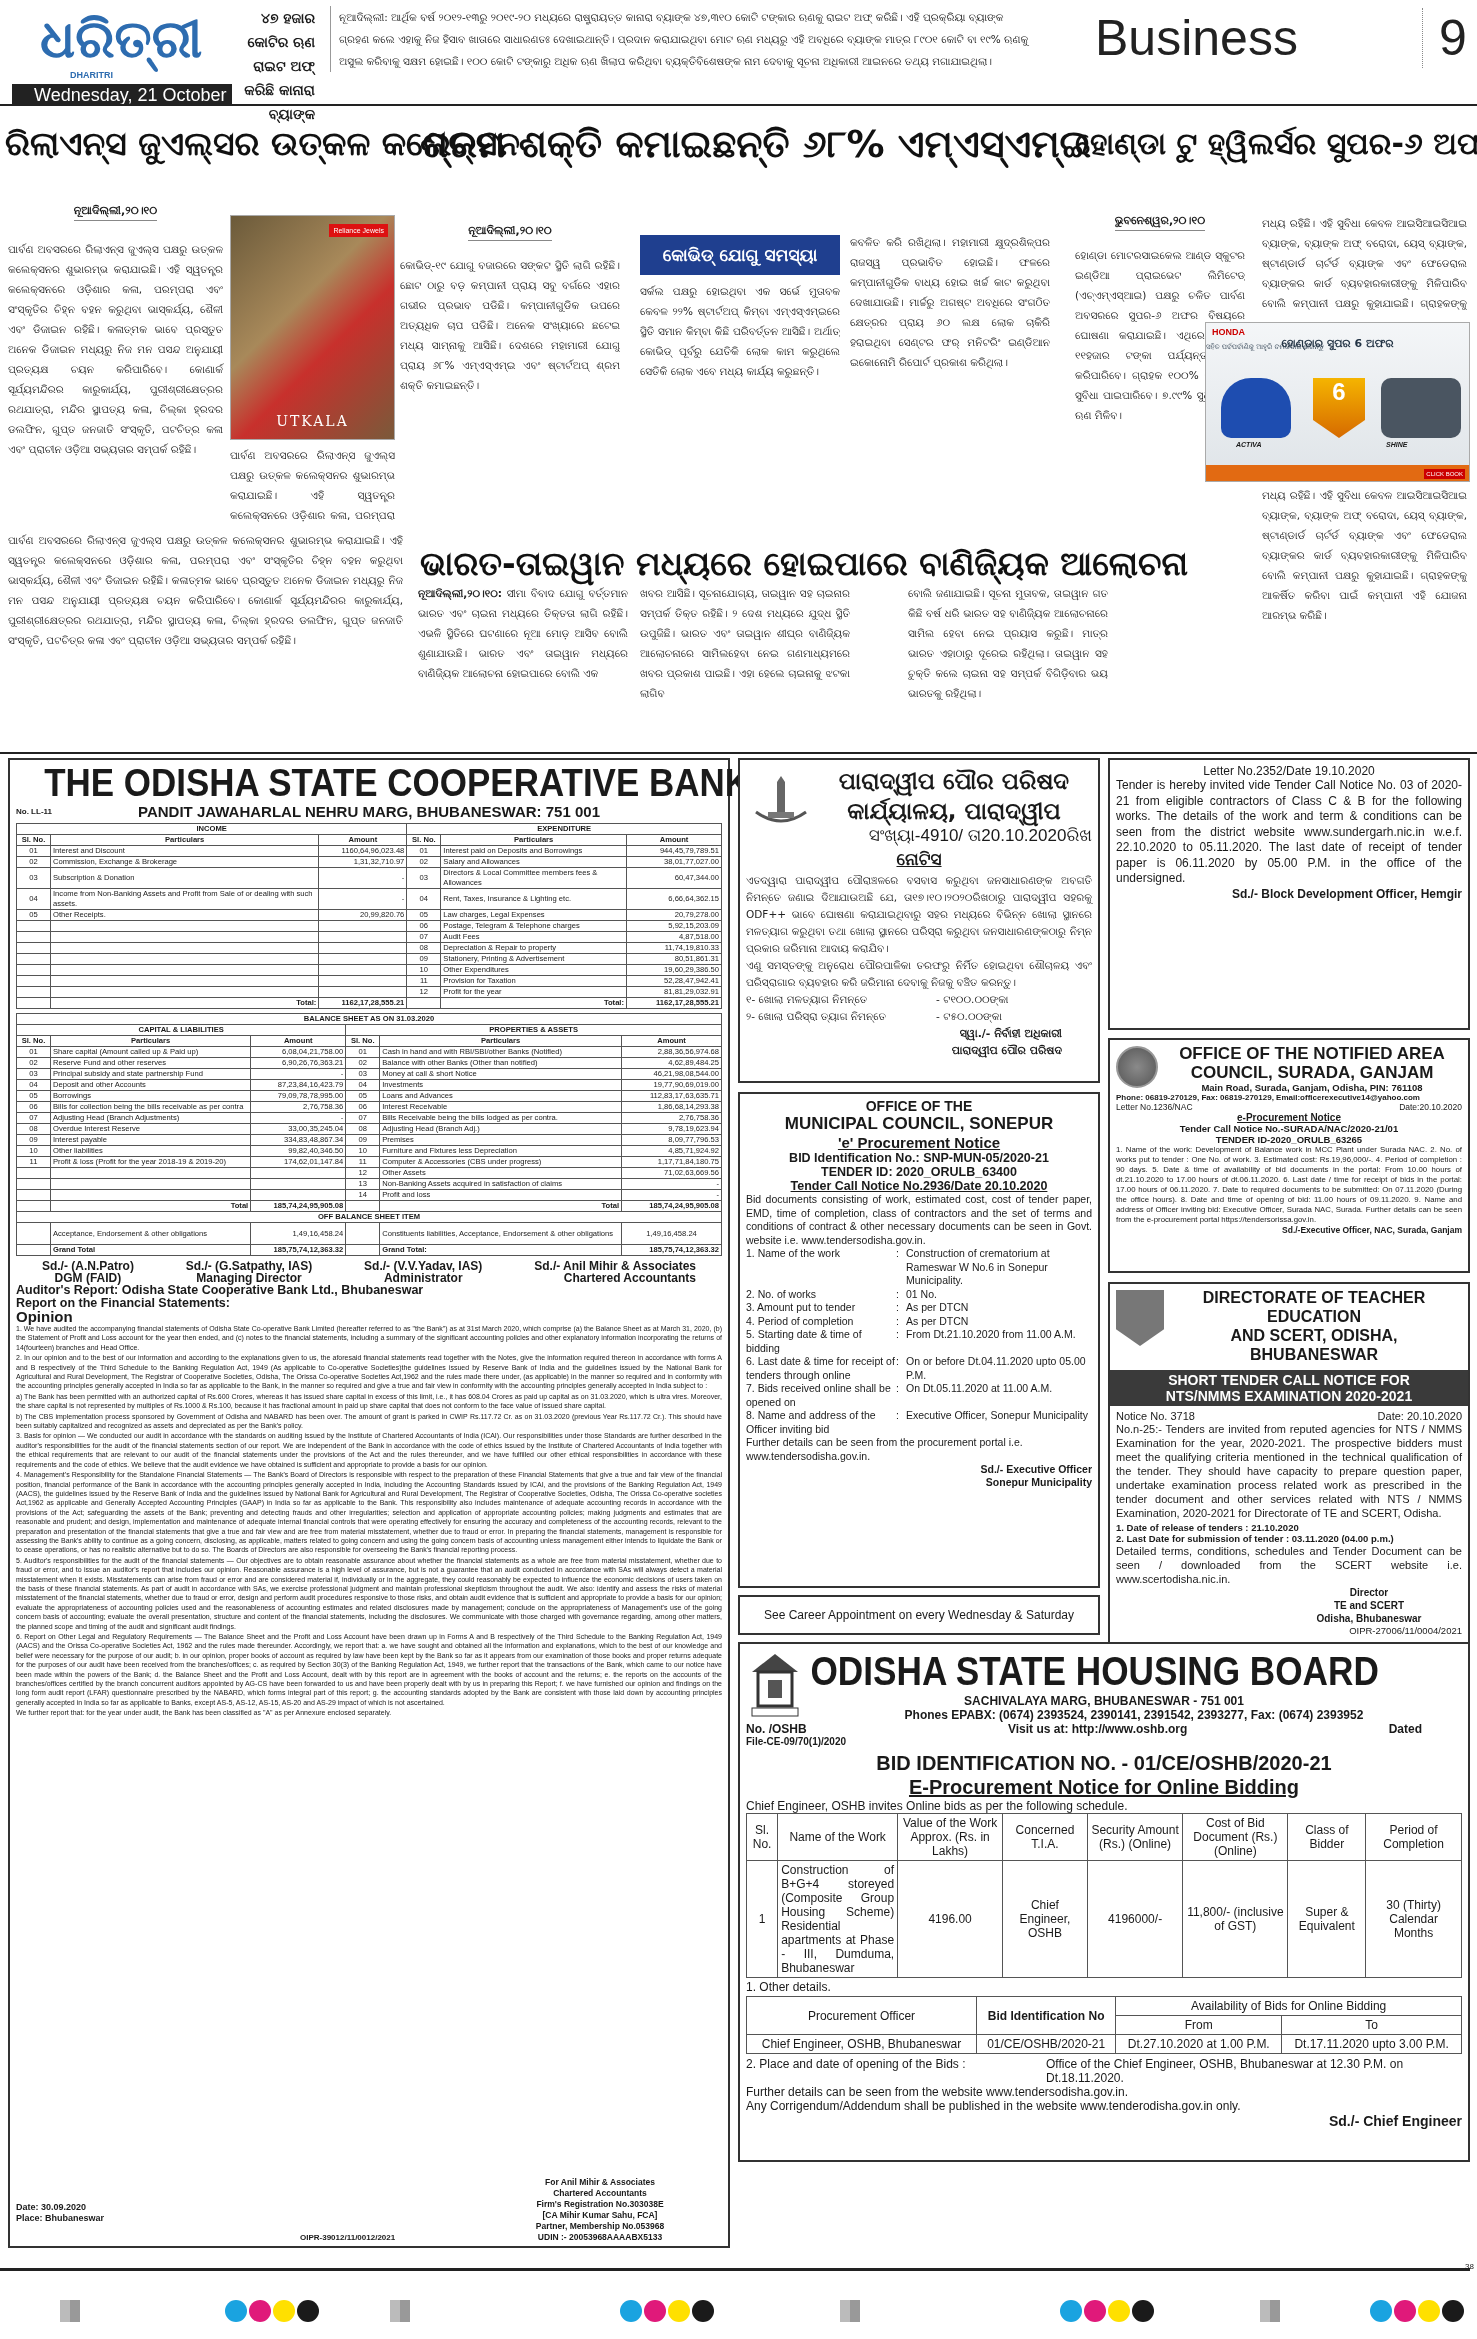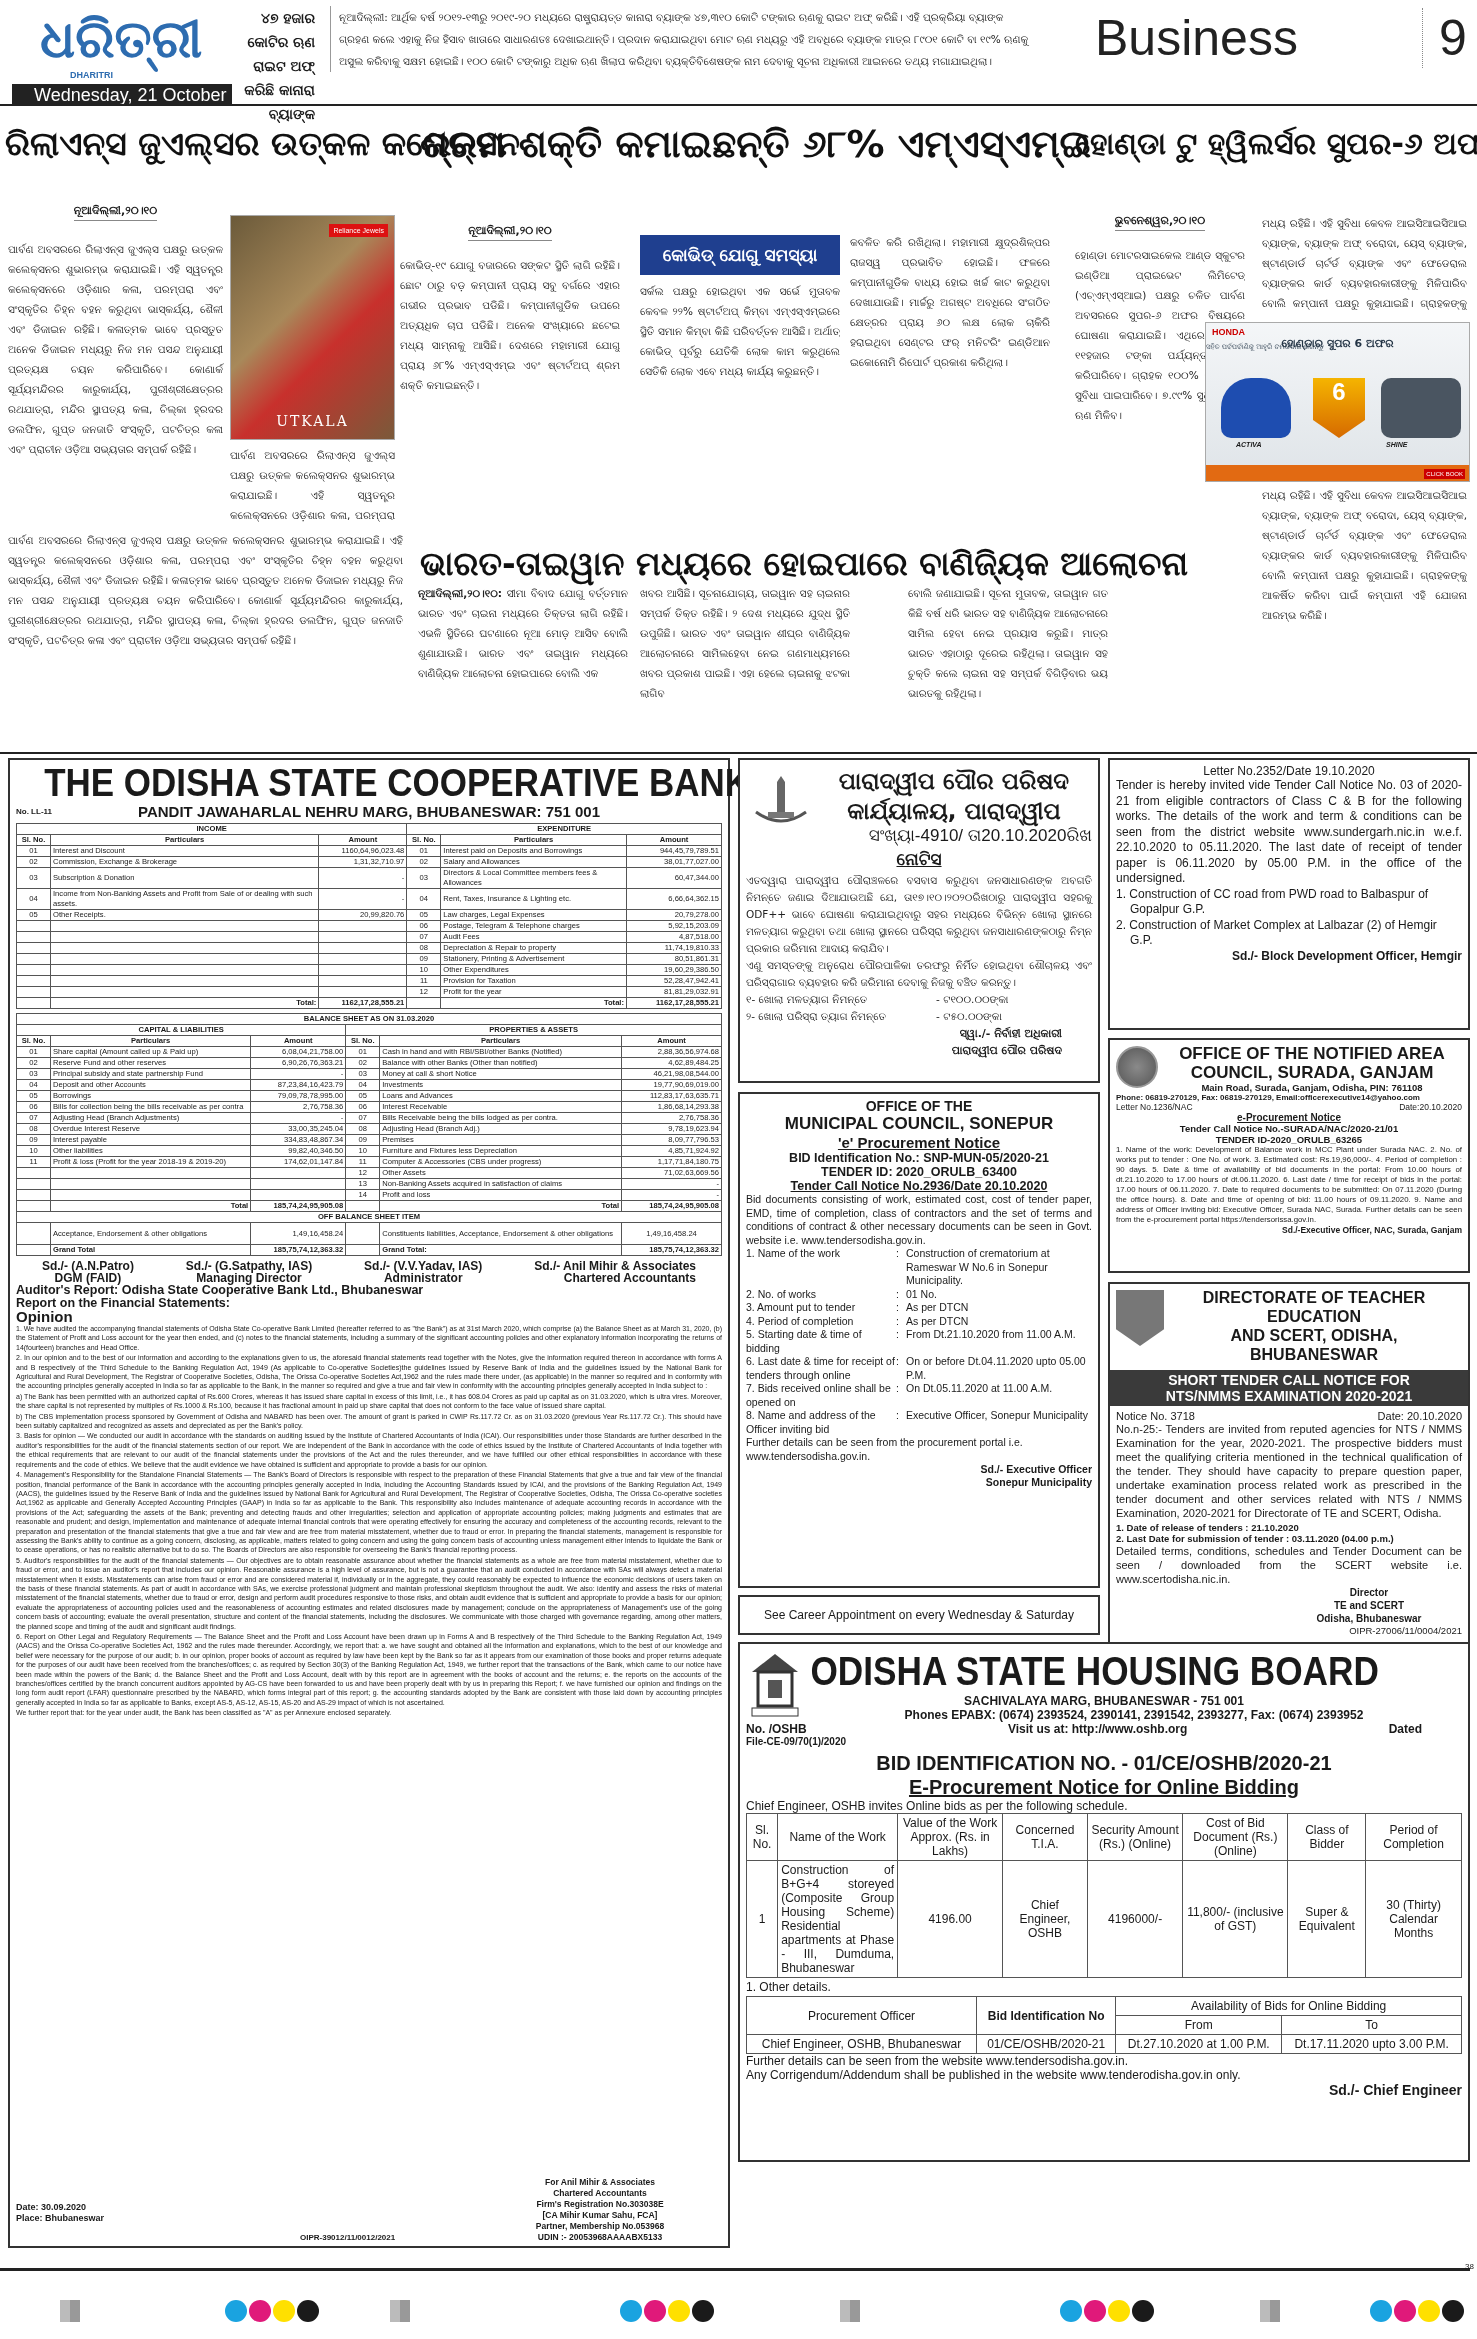--- a/index.html
+++ b/index.html
@@ -466,24 +466,20 @@
     </div>
   <div style="text-align:right;padding-right:30px;font-family:'DejaVu Sans',sans-serif;font-weight:bold;font-size:11px;line-height:17px">
     <div>ସ୍ୱା./- ନିର୍ବାହୀ ଅଧିକାରୀ</div>
     <div>ପାରାଦ୍ୱୀପ ପୌର ପରିଷଦ</div>
   </div>
 </div>
 
 <div class="abs ad" style="left:1108px;top:758px;width:362px;height:272px;padding:4px 6px">
   <div style="text-align:center;font-size:12px">Letter No.2352/Date 19.10.2020</div>
   <div style="font-size:12px;line-height:15.5px;text-align:justify">Tender is hereby invited vide Tender Call Notice No. 03 of 2020-21 from eligible contractors of Class C &amp; B for the following works. The details of the work and term &amp; conditions can be seen from the district website www.sundergarh.nic.in w.e.f. 22.10.2020 to 05.11.2020. The last date of receipt of tender paper is 06.11.2020 by 05.00 P.M. in the office of the undersigned.</div>
-  <div id="hemgir-items" style="font-size:12px;line-height:15.5px">
-      <div style="padding-left:14px;text-indent:-14px">1. Construction of CC road from PWD road to Balbaspur of Gopalpur G.P.</div>
-      <div style="padding-left:14px;text-indent:-14px">2. Construction of Market Complex at Lalbazar (2) of Hemgir G.P.</div>
-    </div>
   <div style="text-align:right;font-weight:bold;font-size:12px">Sd./- Block Development Officer, Hemgir</div>
 </div>
 
 <div class="abs ad" style="left:1108px;top:1038px;width:362px;height:235px;padding:4px 6px">
   <div style="position:absolute;left:6px;top:6px;width:42px;height:42px;border-radius:50%;background:radial-gradient(#8a8a8a,#555);border:2px solid #999"></div>
   <div class="notice-title" style="margin-left:46px;font-size:17px;line-height:19px">OFFICE OF THE NOTIFIED AREA</div>
   <div class="notice-title" style="margin-left:46px;font-size:17px;line-height:19px">COUNCIL, SURADA, GANJAM</div>
   <div class="notice-title" style="margin-left:46px;font-size:9.5px">Main Road, Surada, Ganjam, Odisha, PIN: 761108</div>
   <div style="font-size:8px;font-weight:bold">Phone: 06819-270129, Fax: 06819-270129, Email:officerexecutive14@yahoo.com</div>
   <div style="display:flex;justify-content:space-between;font-size:8.5px">
@@ -639,20 +635,24 @@
           <th style="font-weight:normal">To</th>
         </tr>
     <tr>
           <td>Chief Engineer, OSHB, Bhubaneswar</td>
           <td>01/CE/OSHB/2020-21</td>
           <td>Dt.27.10.2020 at 1.00 P.M.</td>
           <td>Dt.17.11.2020 upto 3.00 P.M.</td>
         </tr>
   </tbody>
     </table>
+  <div style="display:flex;font-size:12px;margin-top:3px">
+      <span style="width:300px">2. Place and date of opening of the Bids   :</span>
+      <span style="flex:1">Office of the Chief Engineer, OSHB, Bhubaneswar at 12.30 P.M. on Dt.18.11.2020.</span>
+    </div>
   <div style="font-size:12px">Further details can be seen from the website www.tendersodisha.gov.in.</div>
   <div style="font-size:12px">Any Corrigendum/Addendum shall be published in the website www.tenderodisha.gov.in only.</div>
   <div style="text-align:right;font-weight:bold;font-size:14px">Sd./- Chief Engineer</div>
 </div>
 
 <div class="abs" style="left:0;top:2268px;width:1470px;height:3px;background:#222"></div>
 <div class="abs" style="left:1465px;top:2262px;font-size:8px">38</div>
 <div class="abs" id="marks" style="left:0;top:2300px;width:1477px;height:30px">
     <div style="position:absolute;left:60px;top:0" class="gray-sq"></div>
     <div style="position:absolute;left:225px;top:0"><span class="cmyk" style="background: rgb(26, 163, 224);"></span><span class="cmyk" style="background: rgb(224, 25, 122);"></span><span class="cmyk" style="background: rgb(255, 224, 0);"></span><span class="cmyk" style="background: rgb(26, 26, 26);"></span></div>

